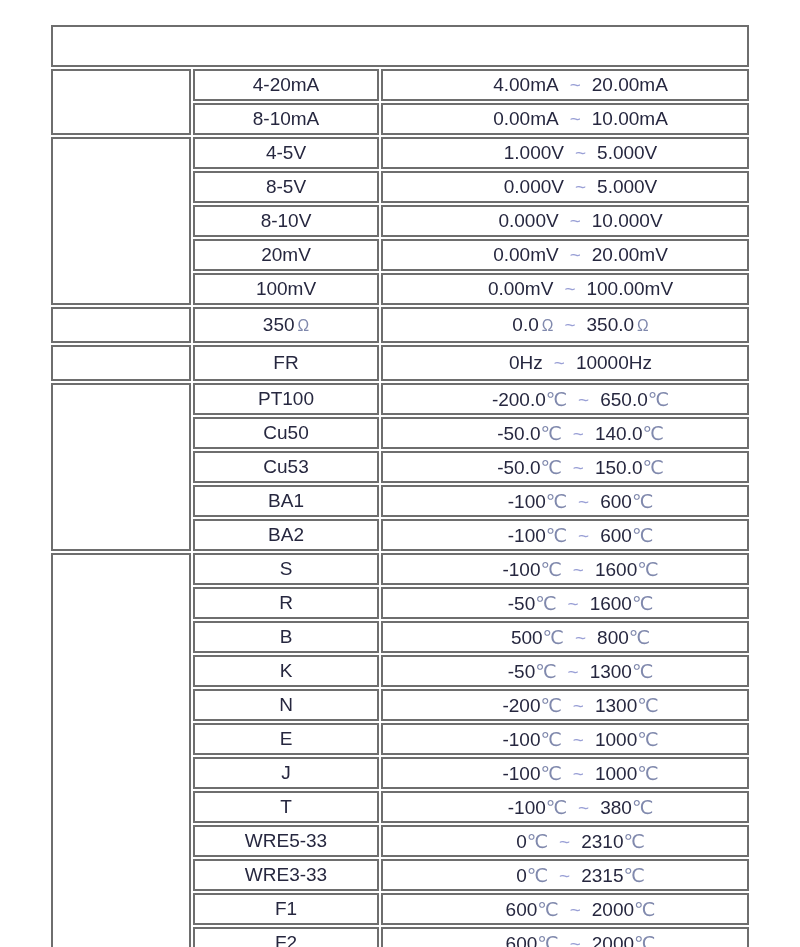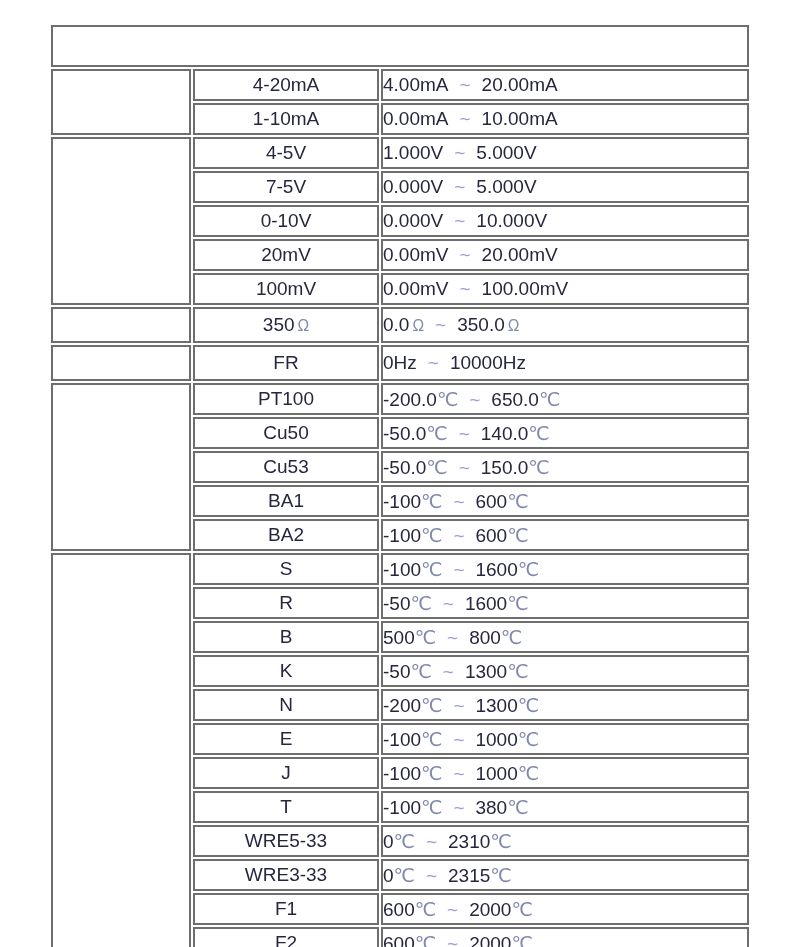--- a/index.html
+++ b/index.html
@@ -25,21 +25,21 @@
   td.cat{
     background:#0ba1a8;color:#ffffff;text-align:center;
     font-size:22px;font-weight:600;
   }
   .cat-0{padding-top:30px;}
   .cat-1{padding-top:56px;}
   .cat-4{padding-top:14px;}
   .cat-5{padding-top:18px;}
   td.range,td.meas{height:32px;font-size:19px;color:#26273f;}
   td.range{text-align:center;}
-  td.meas{text-align:left;padding-left:0;}
+  td.meas{text-align:center;padding-left:32px;}
   .tilde{color:#9aa0d6;margin:0 11px;font-size:19px;}
   .unit{color:#8089ad;}
   .omega{font-size:0.82em;margin-left:3px;}
 </style>
 </head>
 <body>
 
 <div class="canvas">
   <table class="spec">
     <colgroup>
@@ -58,34 +58,34 @@
         </td>
       </tr>
     </tbody>
     <tbody>
         <tr>
           <td class="cat cat-0" rowspan="2">电流</td>
           <td class="range"><span>4-20mA</span></td>
           <td class="meas"><span>4.00mA</span><span class="tilde">~</span><span>20.00mA</span></td>
         </tr>
         <tr>
-          <td class="range"><span>1-10mA</span></td>
+          <td class="range"><span>8-10mA</span></td>
           <td class="meas"><span>0.00mA</span><span class="tilde">~</span><span>10.00mA</span></td>
         </tr>
         <tr>
           <td class="cat cat-1" rowspan="5">电压</td>
           <td class="range"><span>4-5V</span></td>
           <td class="meas"><span>1.000V</span><span class="tilde">~</span><span>5.000V</span></td>
         </tr>
         <tr>
-          <td class="range"><span>7-5V</span></td>
+          <td class="range"><span>8-5V</span></td>
           <td class="meas"><span>0.000V</span><span class="tilde">~</span><span>5.000V</span></td>
         </tr>
         <tr>
-          <td class="range"><span>0-10V</span></td>
+          <td class="range"><span>8-10V</span></td>
           <td class="meas"><span>0.000V</span><span class="tilde">~</span><span>10.000V</span></td>
         </tr>
         <tr>
           <td class="range"><span>20mV</span></td>
           <td class="meas"><span>0.00mV</span><span class="tilde">~</span><span>20.00mV</span></td>
         </tr>
         <tr>
           <td class="range"><span>100mV</span></td>
           <td class="meas"><span>0.00mV</span><span class="tilde">~</span><span>100.00mV</span></td>
         </tr>

